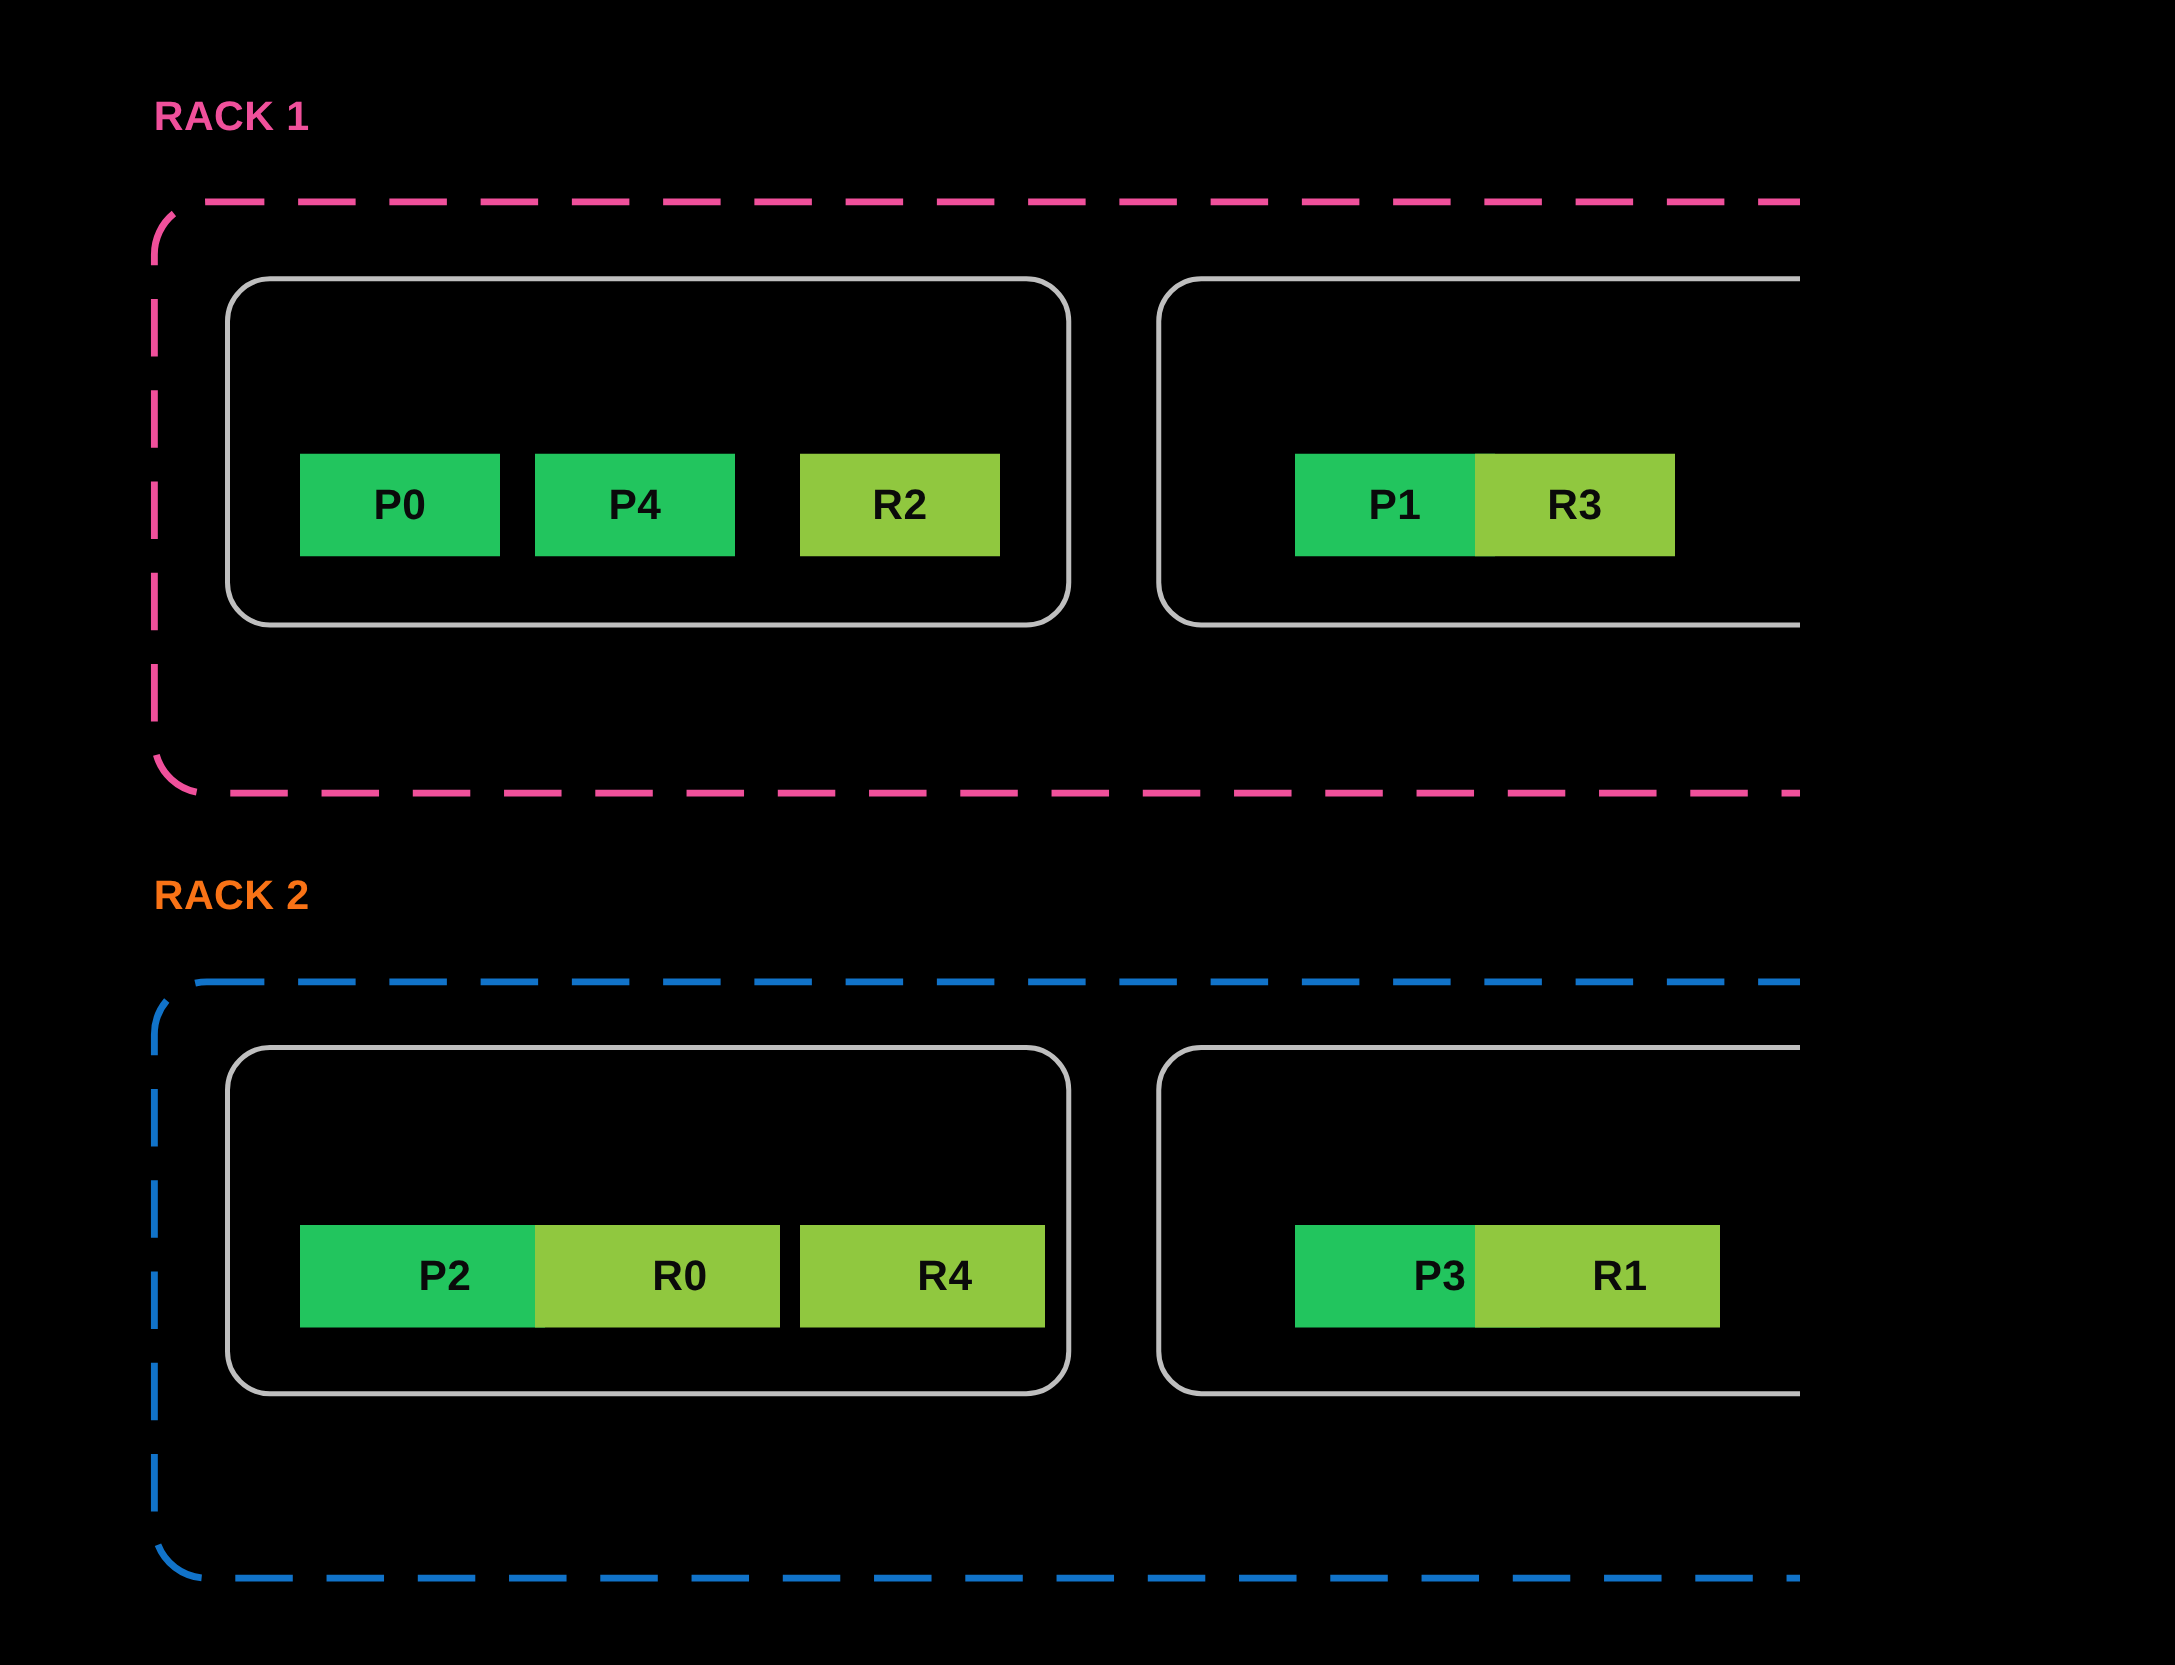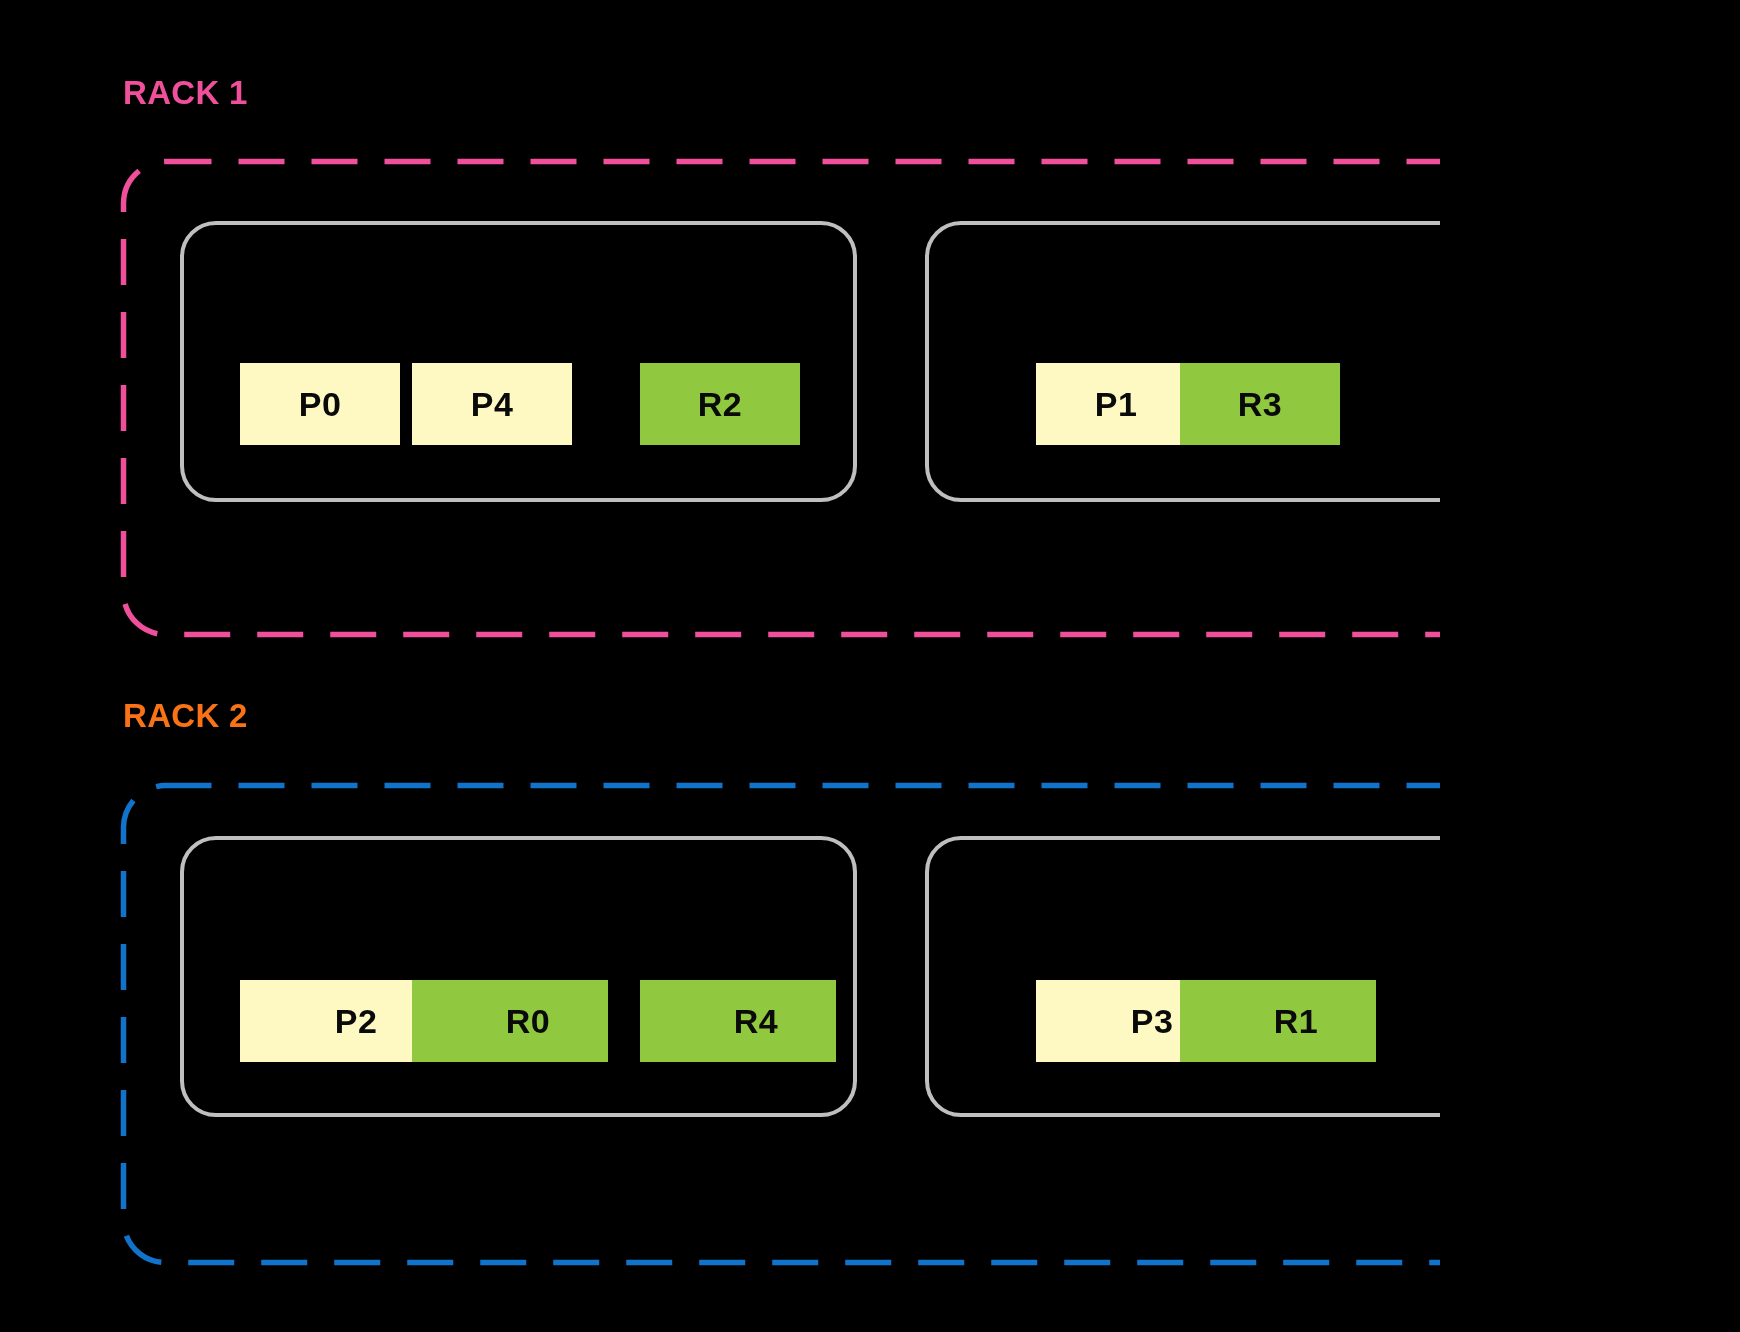--- a/index.html
+++ b/index.html
@@ -43,26 +43,26 @@
     width: 160px;
     height: 82px;
     display: flex;
     align-items: center;
     justify-content: center;
     color: #0A0A0A;
     font-size: 34px;
     font-weight: 700;
     letter-spacing: 0.5px;
   }
-  .block-blue  { background: #fef9c3; }
+  .block-blue  { background: #22c55e; }
   .block-green { background: #90C83F; }
   .brow1 { top: 363px; }
   .brow2 { top: 980px; padding-left: 36px; }
   .bc1 { left: 240px; }
-  .bc2 { left: 412px; }
+  .bc2 { left: 428px; }
   .bc3 { left: 640px; }
   .bc4 { left: 1036px; }
   .bc5 { left: 1180px; justify-content: center; }
 </style>
 </head>
 <body>
 
 <div class="canvas">
 
   <div class="rack-label rack1-label">RACK 1</div>

